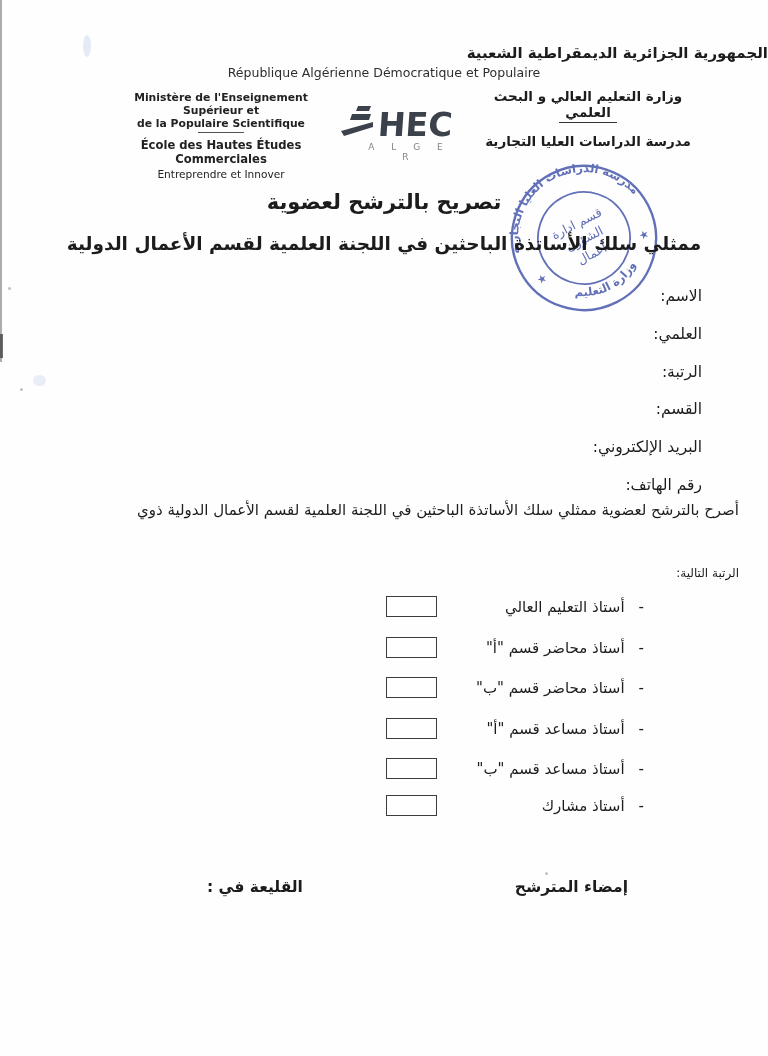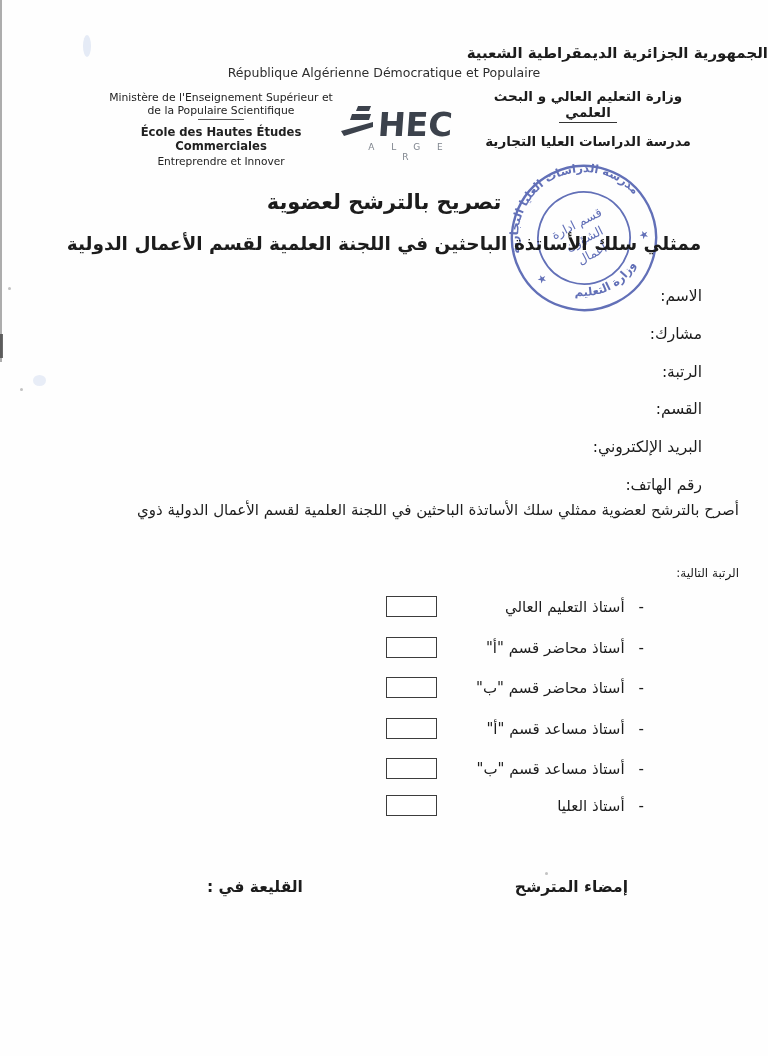--- a/index.html
+++ b/index.html
@@ -14,21 +14,21 @@
   .edge-blob { position:absolute; left:0; top:334px; width:3px; height:24px; background:#474747; opacity:.8; }
   .smudge-blue-1 { position:absolute; left:83px; top:35px; width:8px; height:22px; background:#9db4e0; opacity:.25; border-radius:50%; }
   .smudge-blue-2 { position:absolute; left:33px; top:375px; width:13px; height:11px; background:#a9bce2; opacity:.25; border-radius:50%; }
   .speck { position:absolute; width:3px; height:3px; background:#999; opacity:.6; border-radius:50%; }
 
   
   .republic-ar { position:absolute; top:44px; left:0; right:0; text-align:right; font-size:15px; font-weight:bold; direction:rtl; }
   .republic-fr { position:absolute; top:65px; left:0; right:0; text-align:center; font-size:12.5px; color:#2e2e2e; }
 
   .hdr-left { position:absolute; top:91px; left:108px; width:226px; text-align:center; color:#222; }
-  .hdr-left .l1 { font-size:10.8px; font-weight:normal; line-height:13px; }
+  .hdr-left .l1 { font-size:10.8px; font-weight:bold; line-height:13px; }
   .hdr-left .rule { width:46px; height:0; border-bottom:1.2px solid #555; margin:2px auto 5px auto; }
   .hdr-left .l3 { font-size:11.6px; font-weight:bold; margin-top:2px; }
   .hdr-left .l4 { font-size:10.6px; margin-top:2px; }
 
   .hdr-logo { position:absolute; top:104px; left:334px; width:124px; text-align:center; }
   .logo-row { display:flex; align-items:flex-end; justify-content:center; }
   .hec-word { font-size:33px; font-weight:bold; color:#3c424c; letter-spacing:0px; transform:skewX(-4deg); line-height:30px; font-family:"DejaVu Sans", sans-serif; }
   .alger { font-size:9px; letter-spacing:7px; color:#7e848d; margin-top:2px; padding-left:26px; }
 
   .hdr-right { position:absolute; top:88px; left:472px; width:232px; text-align:center; direction:rtl; }
@@ -126,21 +126,21 @@
         <text x="132" y="110" font-size="11" fill="#5564b2" stroke="none">★</text>
         <text x="82" y="70" font-size="12.5" fill="#5564b2" stroke="none" text-anchor="middle" direction="rtl">قسم ادارة</text>
         <text x="82" y="87" font-size="12.5" fill="#5564b2" stroke="none" text-anchor="middle" direction="rtl">الشؤون</text>
         <text x="82" y="104" font-size="12.5" fill="#5564b2" stroke="none" text-anchor="middle" direction="rtl">أعمال</text>
       </g>
     </svg>
   </div>
 
   <div class="fields">
     <div class="field-row">الاسم:</div>
-    <div class="field-row">مشارك:</div>
+    <div class="field-row">العلمي:</div>
     <div class="field-row">الرتبة:</div>
     <div class="field-row">القسم:</div>
     <div class="field-row">البريد الإلكتروني:</div>
     <div class="field-row">رقم الهاتف:</div>
   </div>
 
   <div class="decl-1">أصرح بالترشح لعضوية ممثلي سلك الأساتذة الباحثين في اللجنة العلمية لقسم الأعمال الدولية ذوي</div>
   <div class="decl-2">الرتبة التالية:</div>
 
   <div class="ranks">
@@ -158,21 +158,21 @@
     </div>
     <div class="rank-row">
       <div class="rank-label"><span class="rank-dash">-</span><span>أستاذ مساعد قسم "أ"</span></div>
       <div class="rank-box"></div>
     </div>
     <div class="rank-row">
       <div class="rank-label"><span class="rank-dash">-</span><span>أستاذ مساعد قسم "ب"</span></div>
       <div class="rank-box"></div>
     </div>
     <div class="rank-row" style="height:35px;">
-      <div class="rank-label" style="top:4px;"><span class="rank-dash">-</span><span>أستاذ العليا</span></div>
+      <div class="rank-label" style="top:4px;"><span class="rank-dash">-</span><span>أستاذ مشارك</span></div>
       <div class="rank-box" style="top:2px;"></div>
     </div>
   </div>
 
   <div class="sig">إمضاء المترشح</div>
   <div class="place">القليعة في :</div>
 
 </div>
 
 </body></html>

